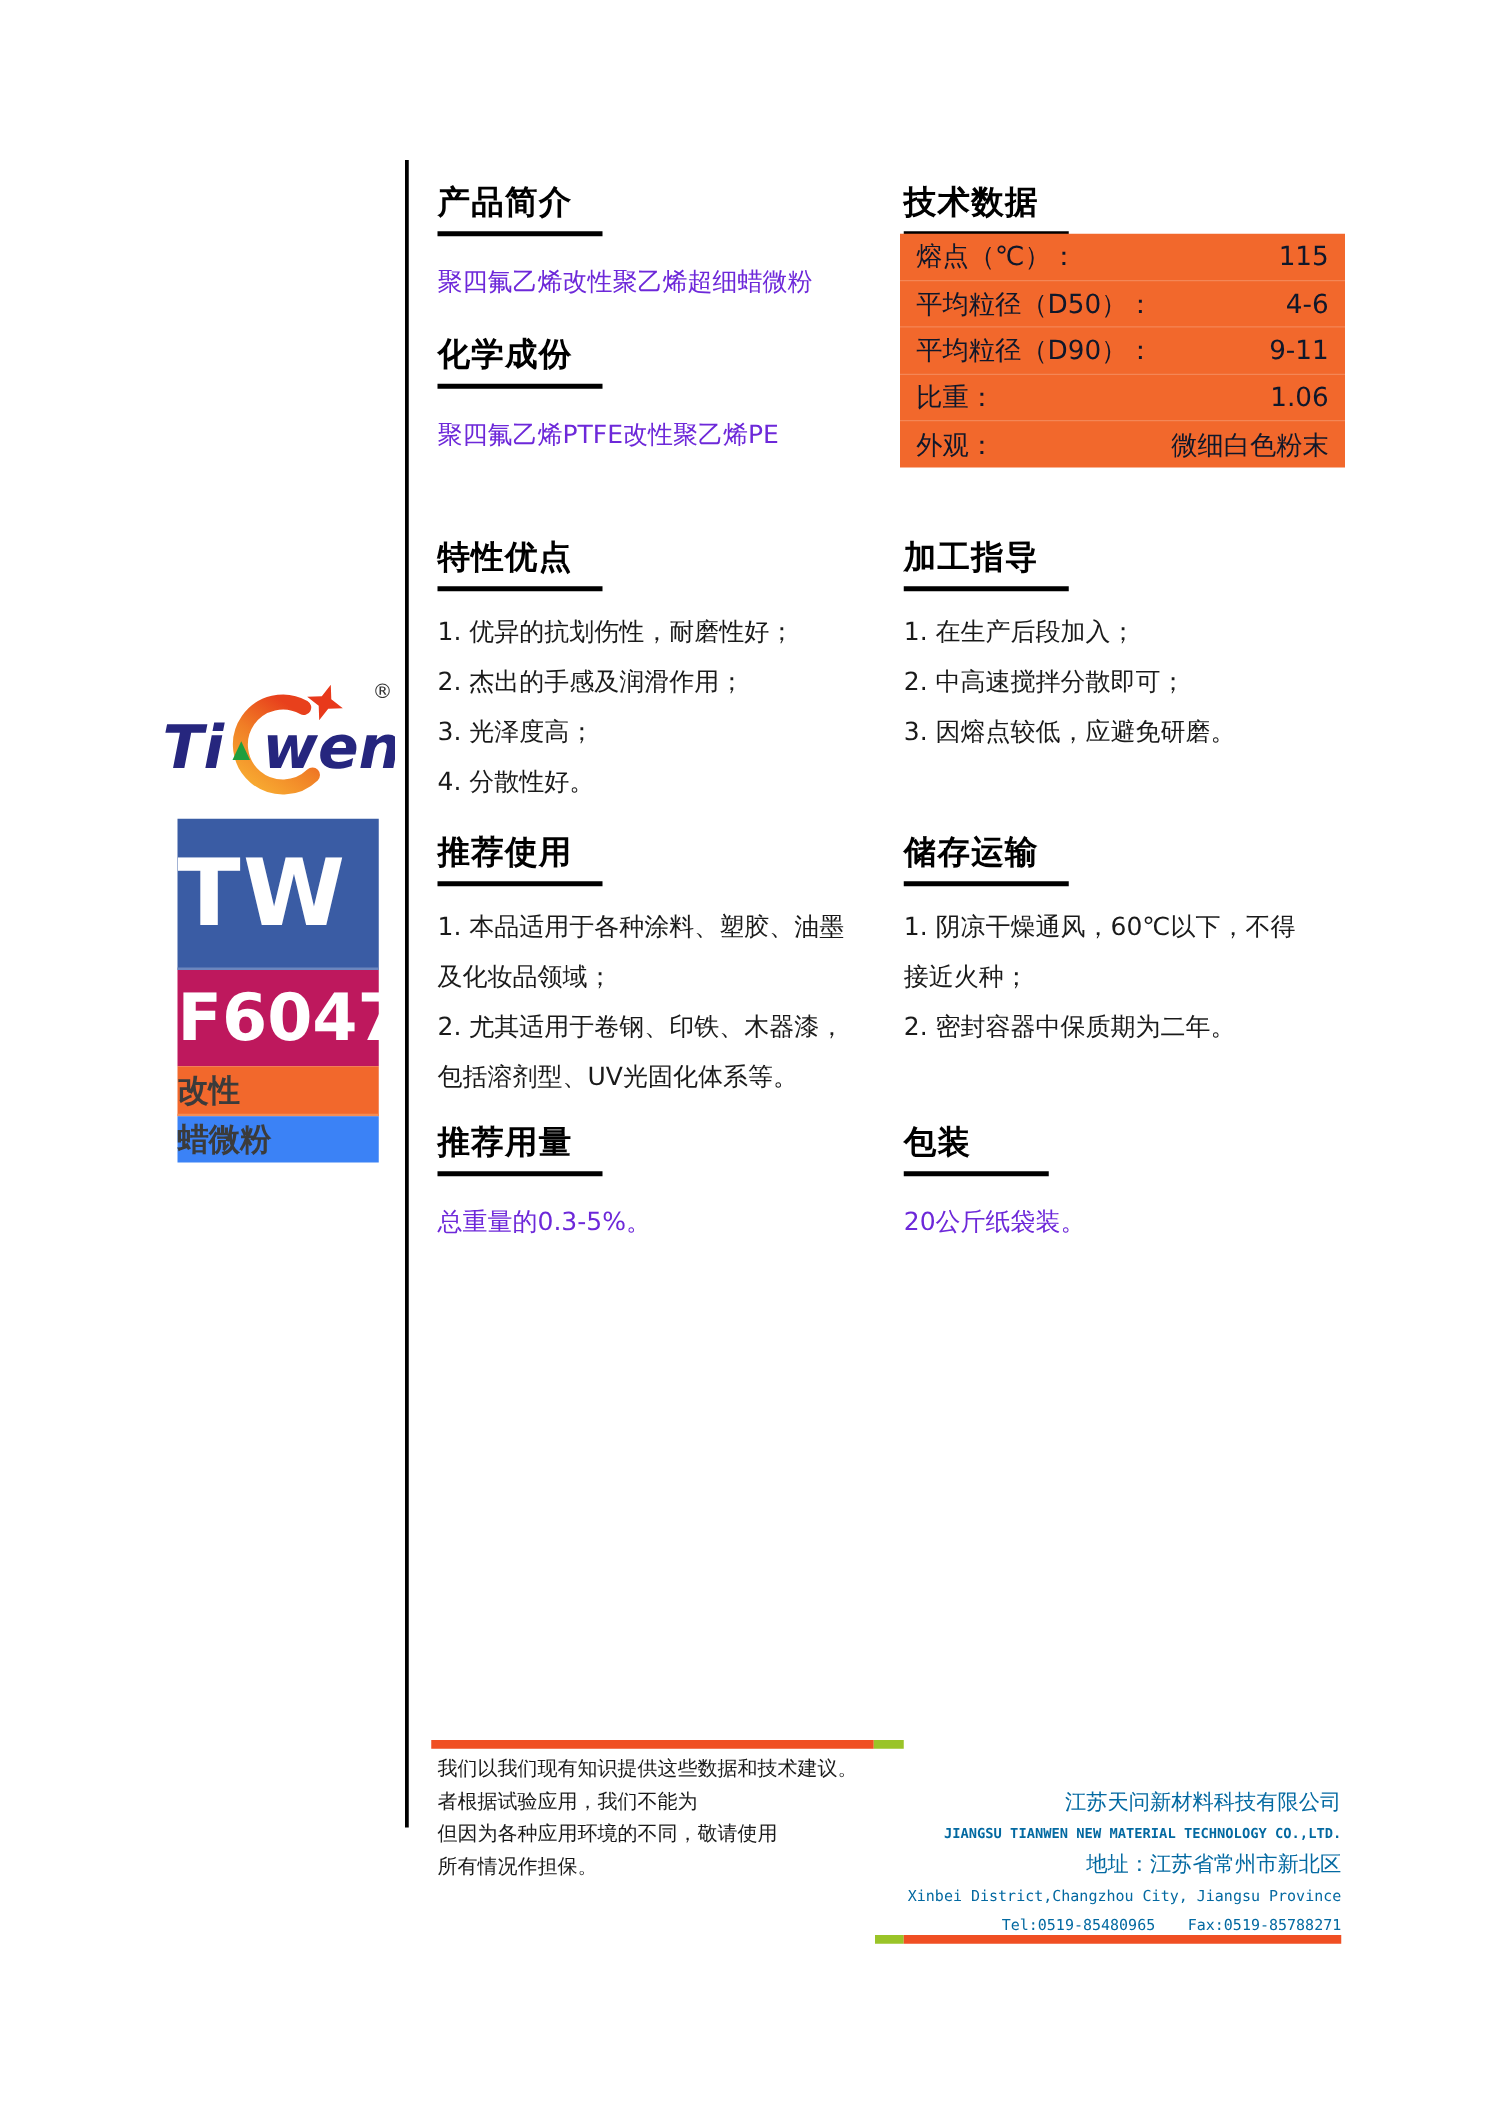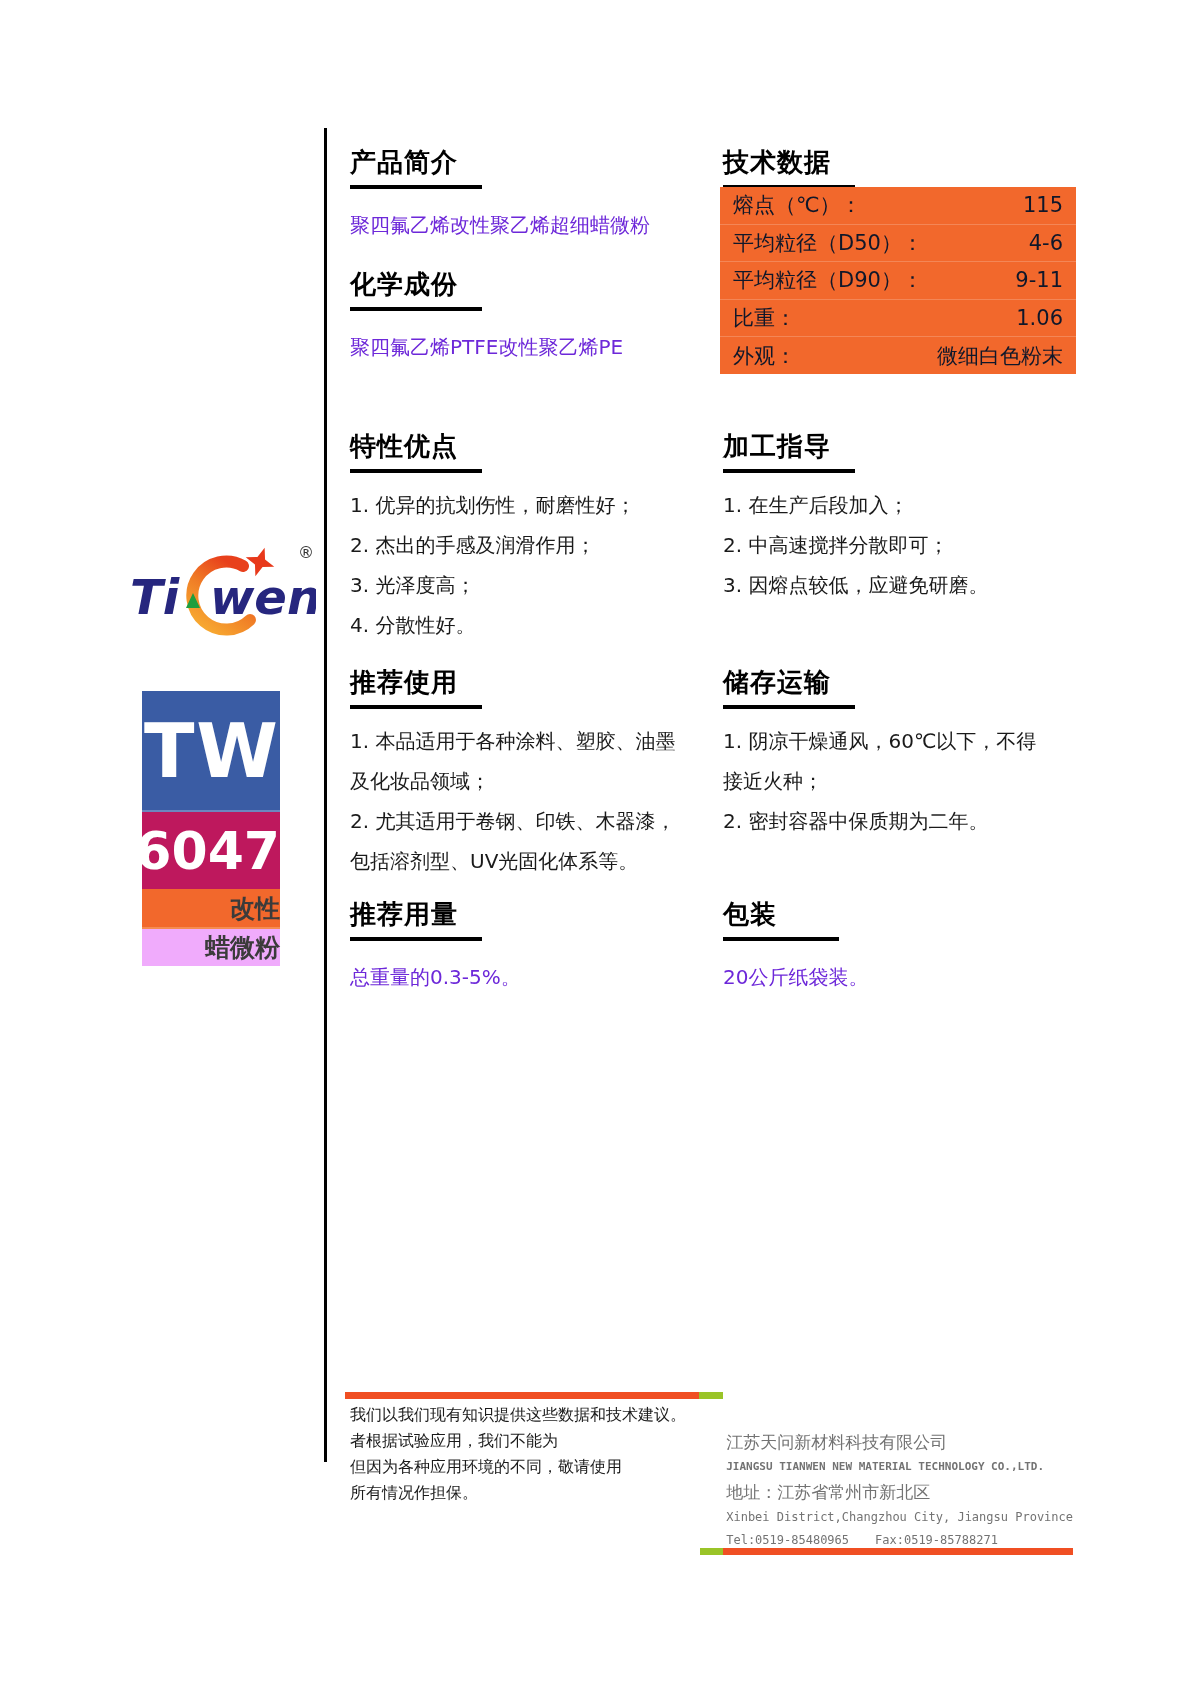--- a/index.html
+++ b/index.html
@@ -5,25 +5,25 @@
   html,body { margin:0; padding:0; background:#ffffff; }
   .page {
     position:relative; width:1199px; height:1696px; background:#fff;
     font-family:"DejaVu Sans","Liberation Sans",sans-serif; color:#1a1a1a;
     overflow:hidden;
   }
   .vline { position:absolute; left:324px; top:128px; width:3px; height:1334px; background:#000; }
 
   
   .logo-svg { position:absolute; left:126px; top:540px; }
-  .brand-box { position:absolute; left:142px; width:138px; display:flex; align-items:center; justify-content:flex-end;margin-top:36px; }
+  .brand-box { position:absolute; left:142px; width:161px; display:flex; align-items:center; justify-content:flex-start; }
   .box-tw   { top:655px; height:119px; background:#3A5CA4; color:#fff; font-size:74px; font-weight:bold; border-bottom:2px solid #6C86BE; letter-spacing:2px; }
   .box-code { top:776px; height:77px;  background:#be185d; color:#fff; font-size:52px; font-weight:bold; }
   .box-tag1 { top:853px; height:38px;  background:#F2682C; color:#3b3b3b; font-size:25px; font-weight:bold; border-bottom:2px solid #F58C52; }
-  .box-tag2 { top:893px; height:37px;  background:#f0abfc; color:#3b3b3b; font-size:25px; font-weight:bold;font-family:Liberation Serif, serif; }
+  .box-tag2 { top:893px; height:37px;  background:#3b82f6; color:#3b3b3b; font-size:25px; font-weight:bold;font-family:Liberation Serif, serif; }
 
   
   .sec { position:absolute; }
   .h2 { display:inline-block; font-size:26px; font-weight:bold; color:#000;
         border-bottom:4px solid #000; padding:0 24px 7px 0; line-height:1.15; letter-spacing:1px; }
   .h2.wide { padding-right:62px; }
   .body-line { margin-top:16px; font-size:20px; line-height:40px; white-space:nowrap; color:#6d28d9; }
   .list { margin-top:12px; font-size:20px; line-height:40px; color:#1a1a1a; }
   .list div { white-space:nowrap; }
 
@@ -35,21 +35,21 @@
   .t-row:last-child { border-bottom:none; }
   .t-label { white-space:nowrap; }
   .t-value { white-space:nowrap; }
 
   
   .bar { position:absolute; height:7px; display:flex; }
   .seg-red { background:#F04F23; }
   .seg-green { background:#9AC428; }
   .disclaimer { position:absolute; left:350px; top:1402px; font-size:16px; line-height:26px; color:#1a1a1a; }
   .disclaimer div { white-space:nowrap; }
-  .footer-right { position:absolute; right:126px; top:1428px; text-align:left; color:#737373; }
+  .footer-right { position:absolute; right:126px; top:1428px; text-align:right; color:#0369a1; }
   .f-cn-name { font-size:17px; line-height:28px; }
   .f-en-name { font-family:"DejaVu Sans Mono","Liberation Mono",monospace; font-weight:bold; font-size:11px; line-height:22px; }
   .f-cn-addr { font-size:17px; line-height:28px; }
   .f-en-addr { font-family:"DejaVu Sans Mono","Liberation Mono",monospace; font-size:12px; line-height:23px; }
   .f-tel     { font-family:"DejaVu Sans Mono","Liberation Mono",monospace; font-size:12px; line-height:23px; }
   .f-tel .fax { margin-left:26px; }
 </style>
 </head>
 <body>
 

